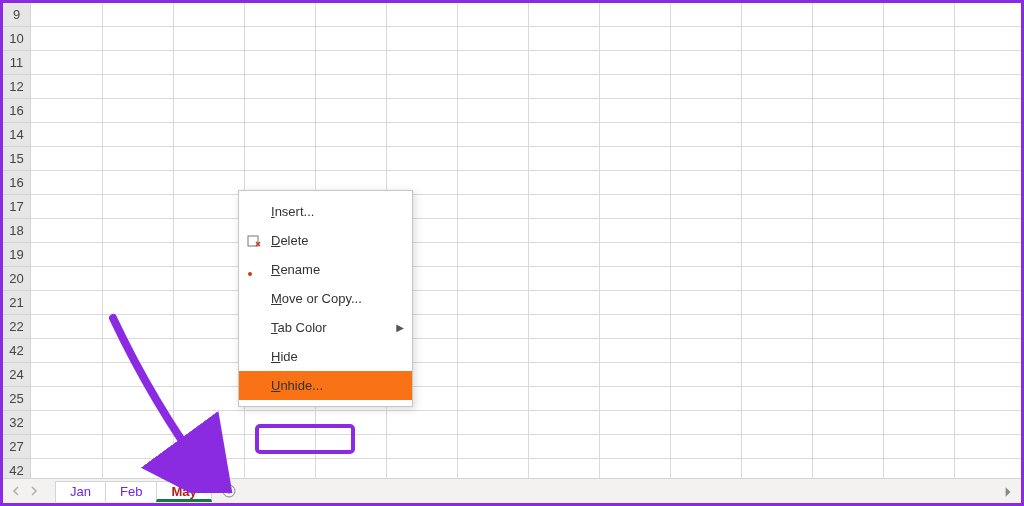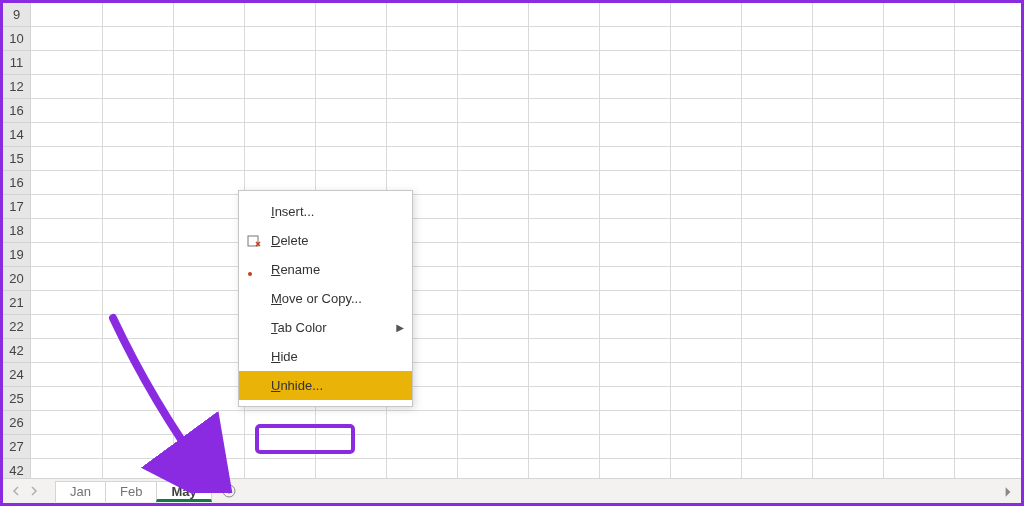--- a/index.html
+++ b/index.html
@@ -80,28 +80,28 @@
   gap: 4px;
 }
 .nav-btn { width: 14px; height: 14px; color: #b0b0b0; display:flex; align-items:center; justify-content:center; }
 .tabs { display: flex; margin-left: 8px; }
 .tab {
   padding: 2px 14px;
   background: #fff;
   border: 1px solid #d4d4d4;
   border-bottom: none;
   font-size: 13px;
-  color: #737373;
+  color: #6d28d9;
   margin-right: -1px;
   cursor: pointer;
 }
 .tab.active {
   border-bottom: 3px solid #107c41;
   font-weight: bold;
-  color: #404040;
+  color: #b91c1c;
   padding-bottom: 0;
 }
 .new-sheet {
   width: 24px;
   height: 22px;
   display: flex;
   align-items: center;
   justify-content: center;
   margin-left: 6px;
   color: #888;
@@ -119,21 +119,21 @@
   padding: 6px 0;
 }
 .menu-item {
   display: flex;
   align-items: center;
   height: 29px;
   padding: 0 8px 0 32px;
   position: relative;
   cursor: pointer;
 }
-.menu-item.hover { background: #eab308; }
+.menu-item.hover { background: #f97316; }
 .menu-item .underline { text-decoration: underline; }
 .menu-item .arrow { position: absolute; right: 8px; font-size: 10px; color: #555; }
 .menu-icon {
   position: absolute;
   left: 6px;
   width: 18px;
   height: 18px;
   display: flex;
   align-items: center;
   justify-content: center;
@@ -181,21 +181,21 @@
       <div class="row-header">16</div>
       <div class="row-header">17</div>
       <div class="row-header">18</div>
       <div class="row-header">19</div>
       <div class="row-header">20</div>
       <div class="row-header">21</div>
       <div class="row-header">22</div>
       <div class="row-header">42</div>
       <div class="row-header">24</div>
       <div class="row-header">25</div>
-      <div class="row-header">26</div>
+      <div class="row-header">32</div>
       <div class="row-header">27</div>
       <div class="row-header">42</div>
     </div>
   <div class="cells-area" id="cells-area">
     <div id="row-lines">
         <div class="row-line"></div>
         <div class="row-line"></div>
         <div class="row-line"></div>
         <div class="row-line"></div>
         <div class="row-line"></div>

